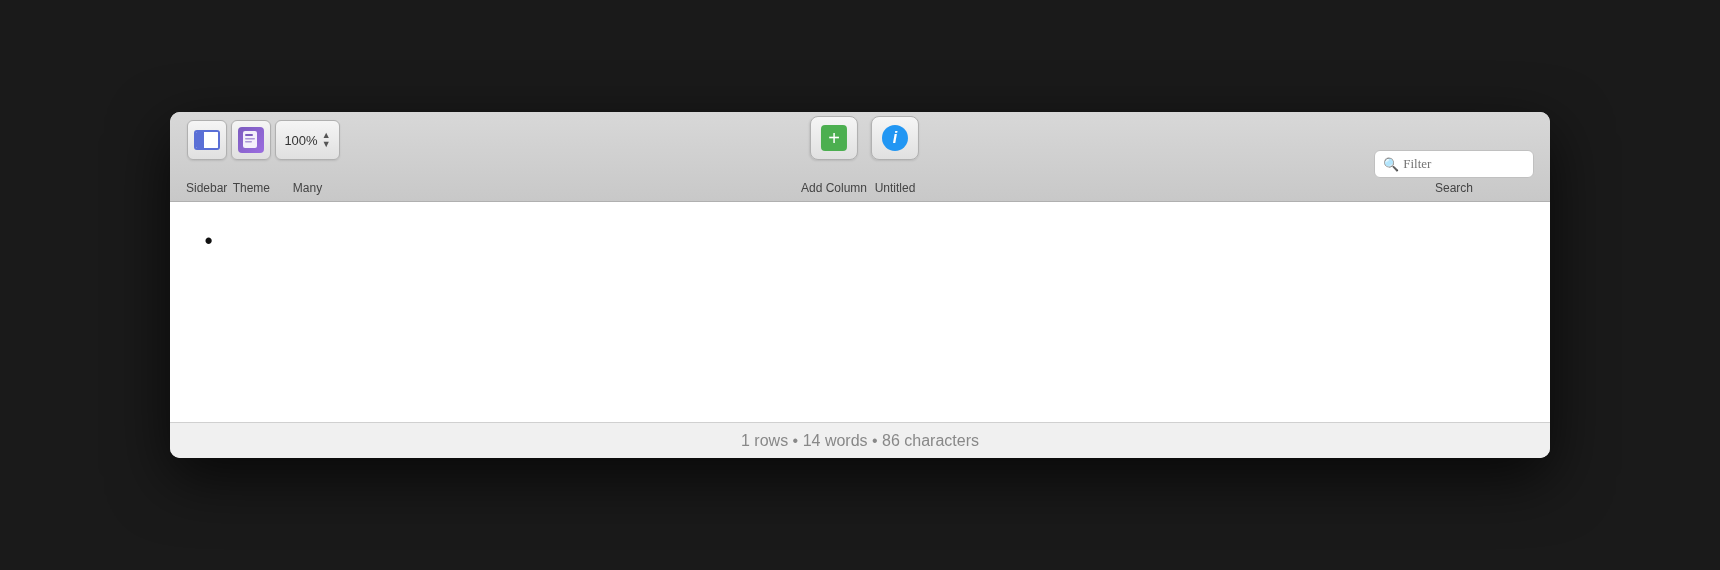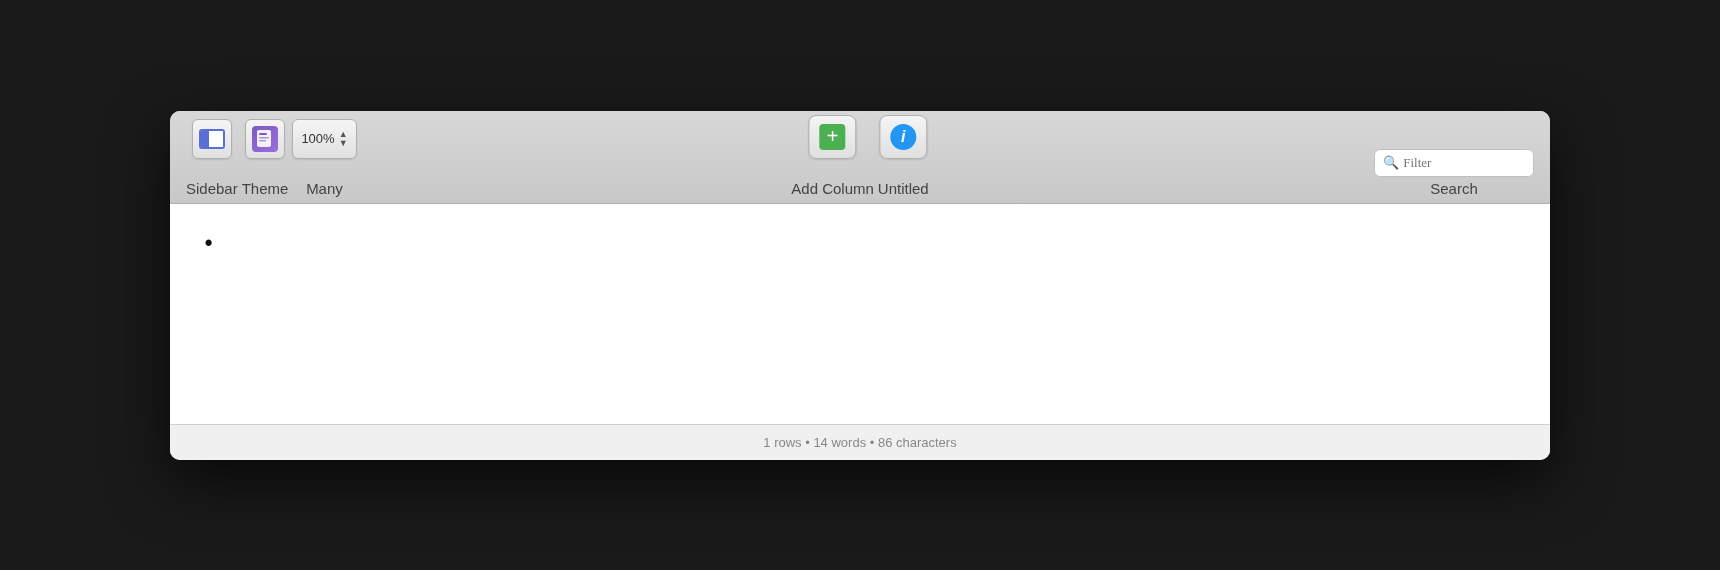--- a/index.html
+++ b/index.html
@@ -90,21 +90,21 @@
       width: 40px;
       height: 40px;
       display: flex;
       align-items: center;
       justify-content: center;
       cursor: pointer;
       box-shadow: 0 1px 2px rgba(0,0,0,0.1);
     }
 
     .toolbar-label {
-      font-size: 15px;
+      font-size: 12px;
       color: #444;
     }
 
     
     .zoom-btn {
       background: linear-gradient(to bottom, #f5f5f5, #e0e0e0);
       border: 1px solid #b0b0b0;
       border-radius: 6px;
       height: 40px;
       display: flex;
@@ -258,21 +258,21 @@
     .status-bar {
       background: #f0f0f0;
       border-top: 1px solid #d0d0d0;
       height: 36px;
       display: flex;
       align-items: center;
       justify-content: center;
     }
 
     .status-text {
-      font-size: 13px;
+      font-size: 16px;
       color: #888;
     }
 
     .toolbar-section-left {
       display: flex;
       align-items: flex-end;
       gap: 4px;
     }
 
     .toolbar-section-right {

